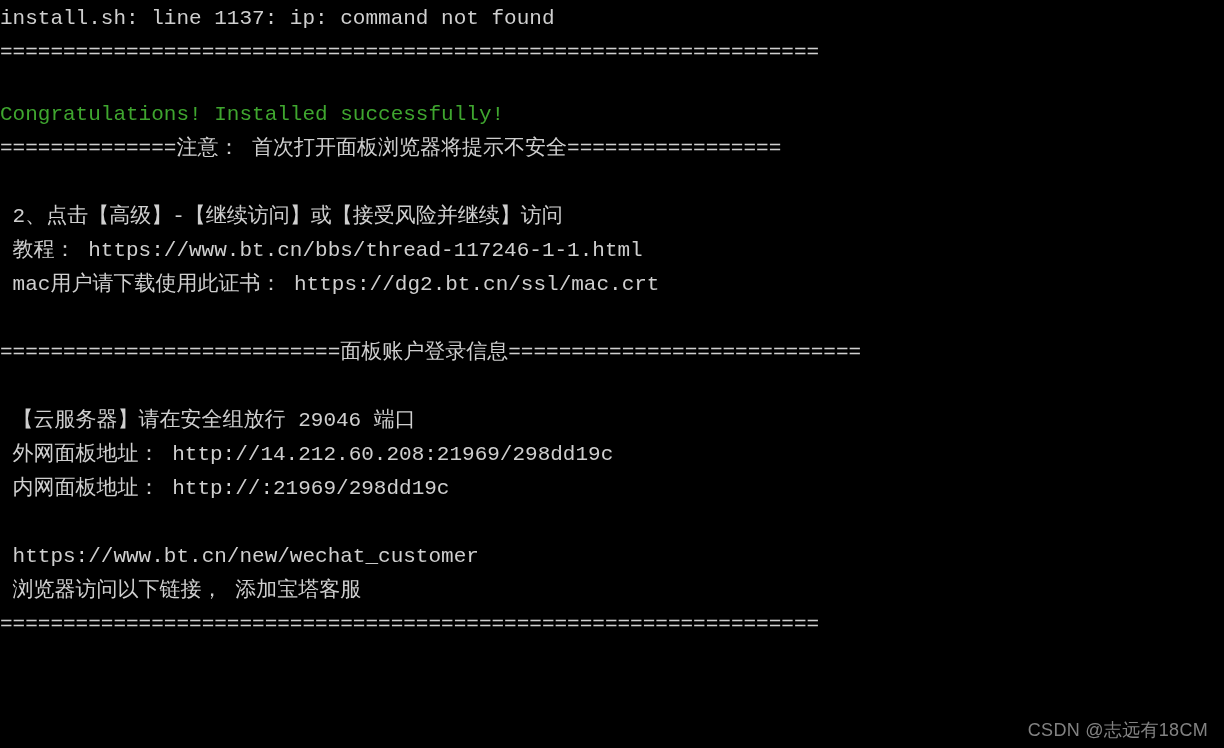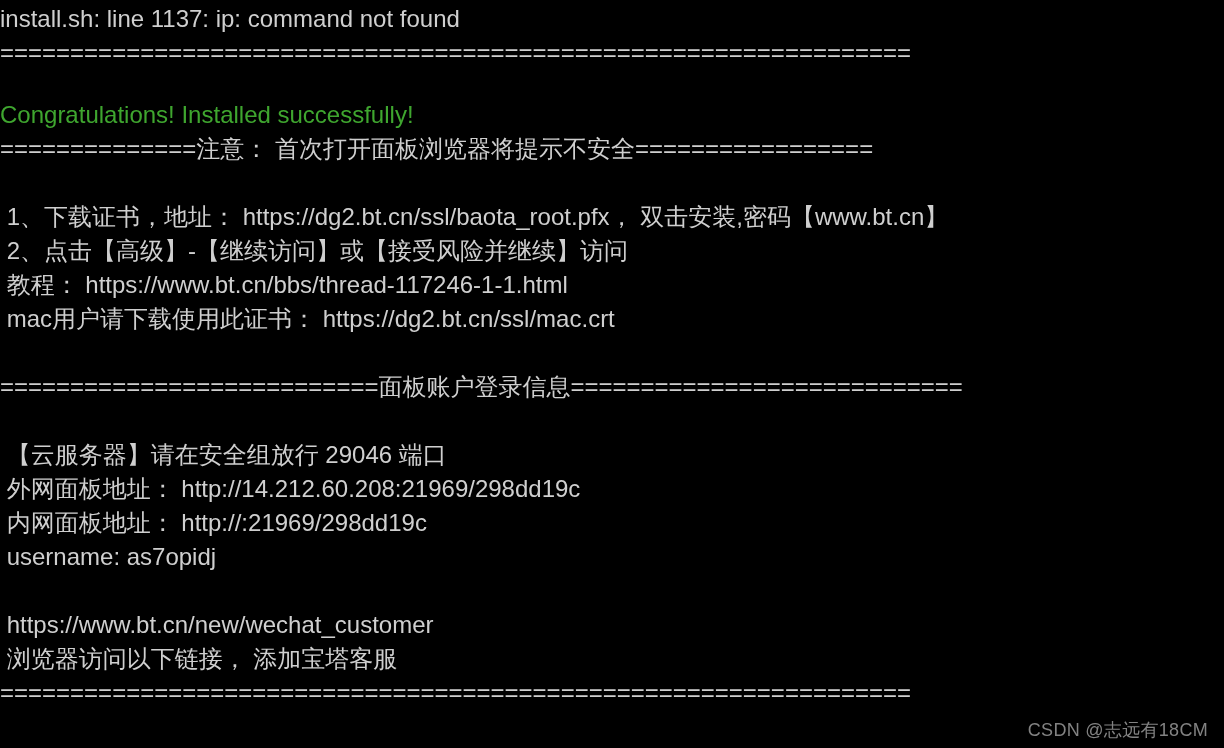--- a/index.html
+++ b/index.html
@@ -24,26 +24,26 @@
     height: 748px;
     background: #000000;
     box-sizing: border-box;
     padding: 2px 0 0 0;
   }
 
   .line {
     display: block;
     height: 34px;
     line-height: 34px;
-    font-size: 24px;
+    font-size: 21px;
     letter-spacing: 0px;
     color: #cfcfcf;
     white-space: pre;
     padding-left: 0px;
-    font-family: Liberation Sans, sans-serif;
+    font-family: Liberation Mono, monospace;
   }
 
   .line.green {
     color: #3fa62f;
     margin-top: 28px;
   }
 
   .line.sep {
     color: #cfcfcf;
     letter-spacing: 0px;
@@ -68,30 +68,28 @@
 </head>
 <body>
 
 <div id="terminal">
 
 <div class="line">install.sh: line 1137: ip: command not found</div>
     <div class="line sep">=================================================================</div>
     <div class="line green">Congratulations! Installed successfully!</div>
     <div class="line">==============注意： 首次打开面板浏览器将提示不安全=================</div>
     <div class="line blank"></div>
-    <div class="line"> 1、下载证书，地址： https://dg2.bt.cn/ssl/baota_root.pfx， 双击安装,密码【www.bt.cn】</div>
     <div class="line"> 2、点击【高级】-【继续访问】或【接受风险并继续】访问</div>
     <div class="line"> 教程： https://www.bt.cn/bbs/thread-117246-1-1.html</div>
     <div class="line"> mac用户请下载使用此证书： https://dg2.bt.cn/ssl/mac.crt</div>
     <div class="line blank"></div>
     <div class="line">===========================面板账户登录信息============================</div>
     <div class="line blank"></div>
     <div class="line"> 【云服务器】请在安全组放行 29046 端口</div>
     <div class="line"> 外网面板地址： http://14.212.60.208:21969/298dd19c</div>
     <div class="line"> 内网面板地址： http://:21969/298dd19c</div>
-    <div class="line"> username: as7opidj</div>
     <div class="line blank"></div>
     <div class="line"> https://www.bt.cn/new/wechat_customer</div>
     <div class="line"> 浏览器访问以下链接， 添加宝塔客服</div>
     <div class="line sep">=================================================================</div>
   </div>
 
 <div class="watermark">CSDN @志远有18CM</div>
 
 </body></html>

